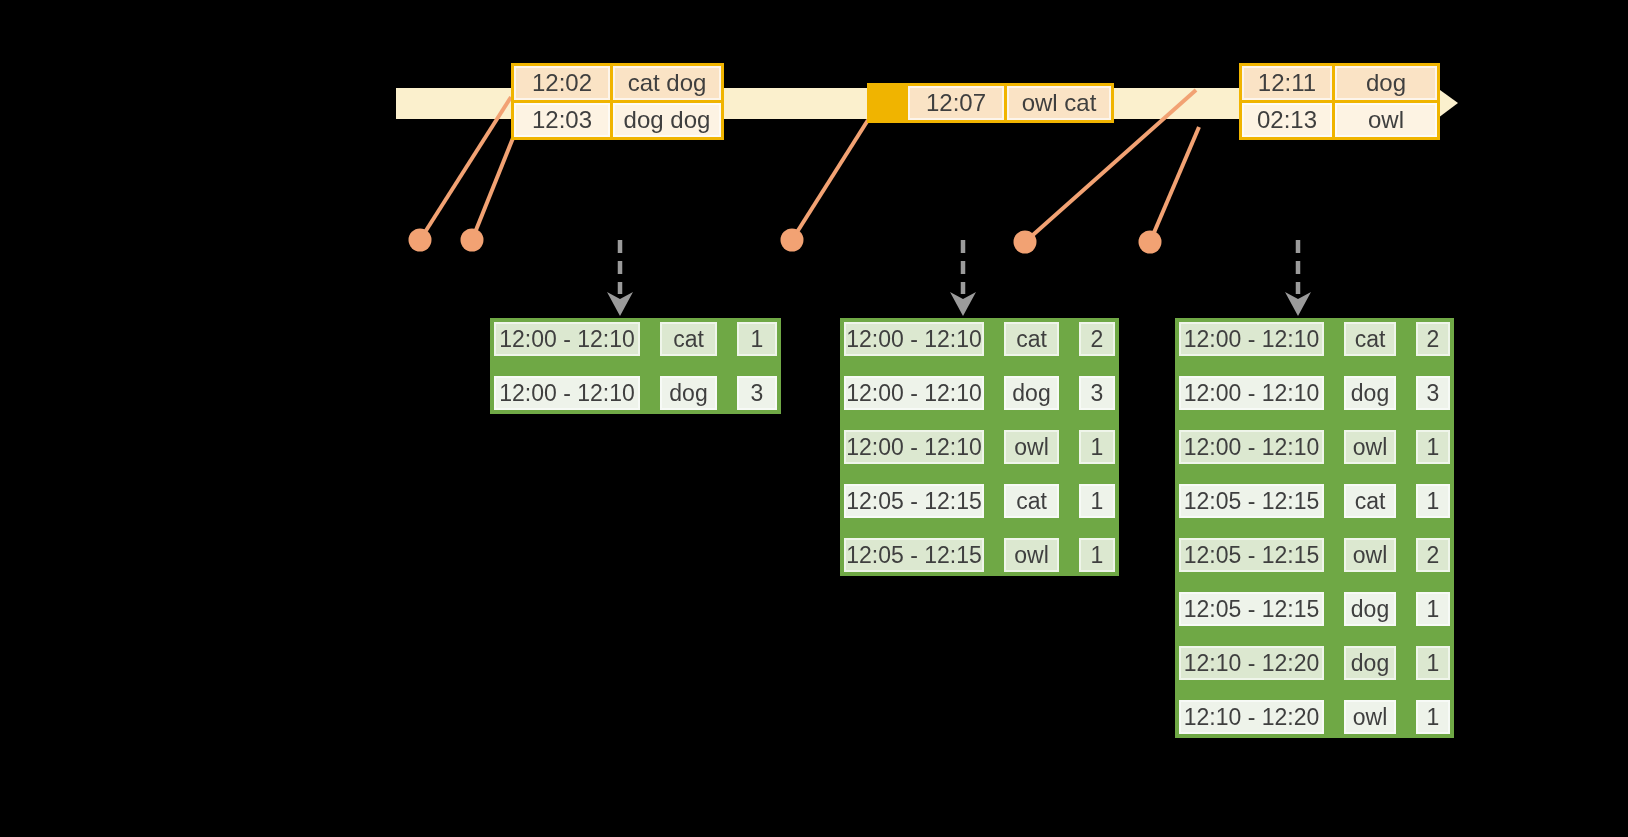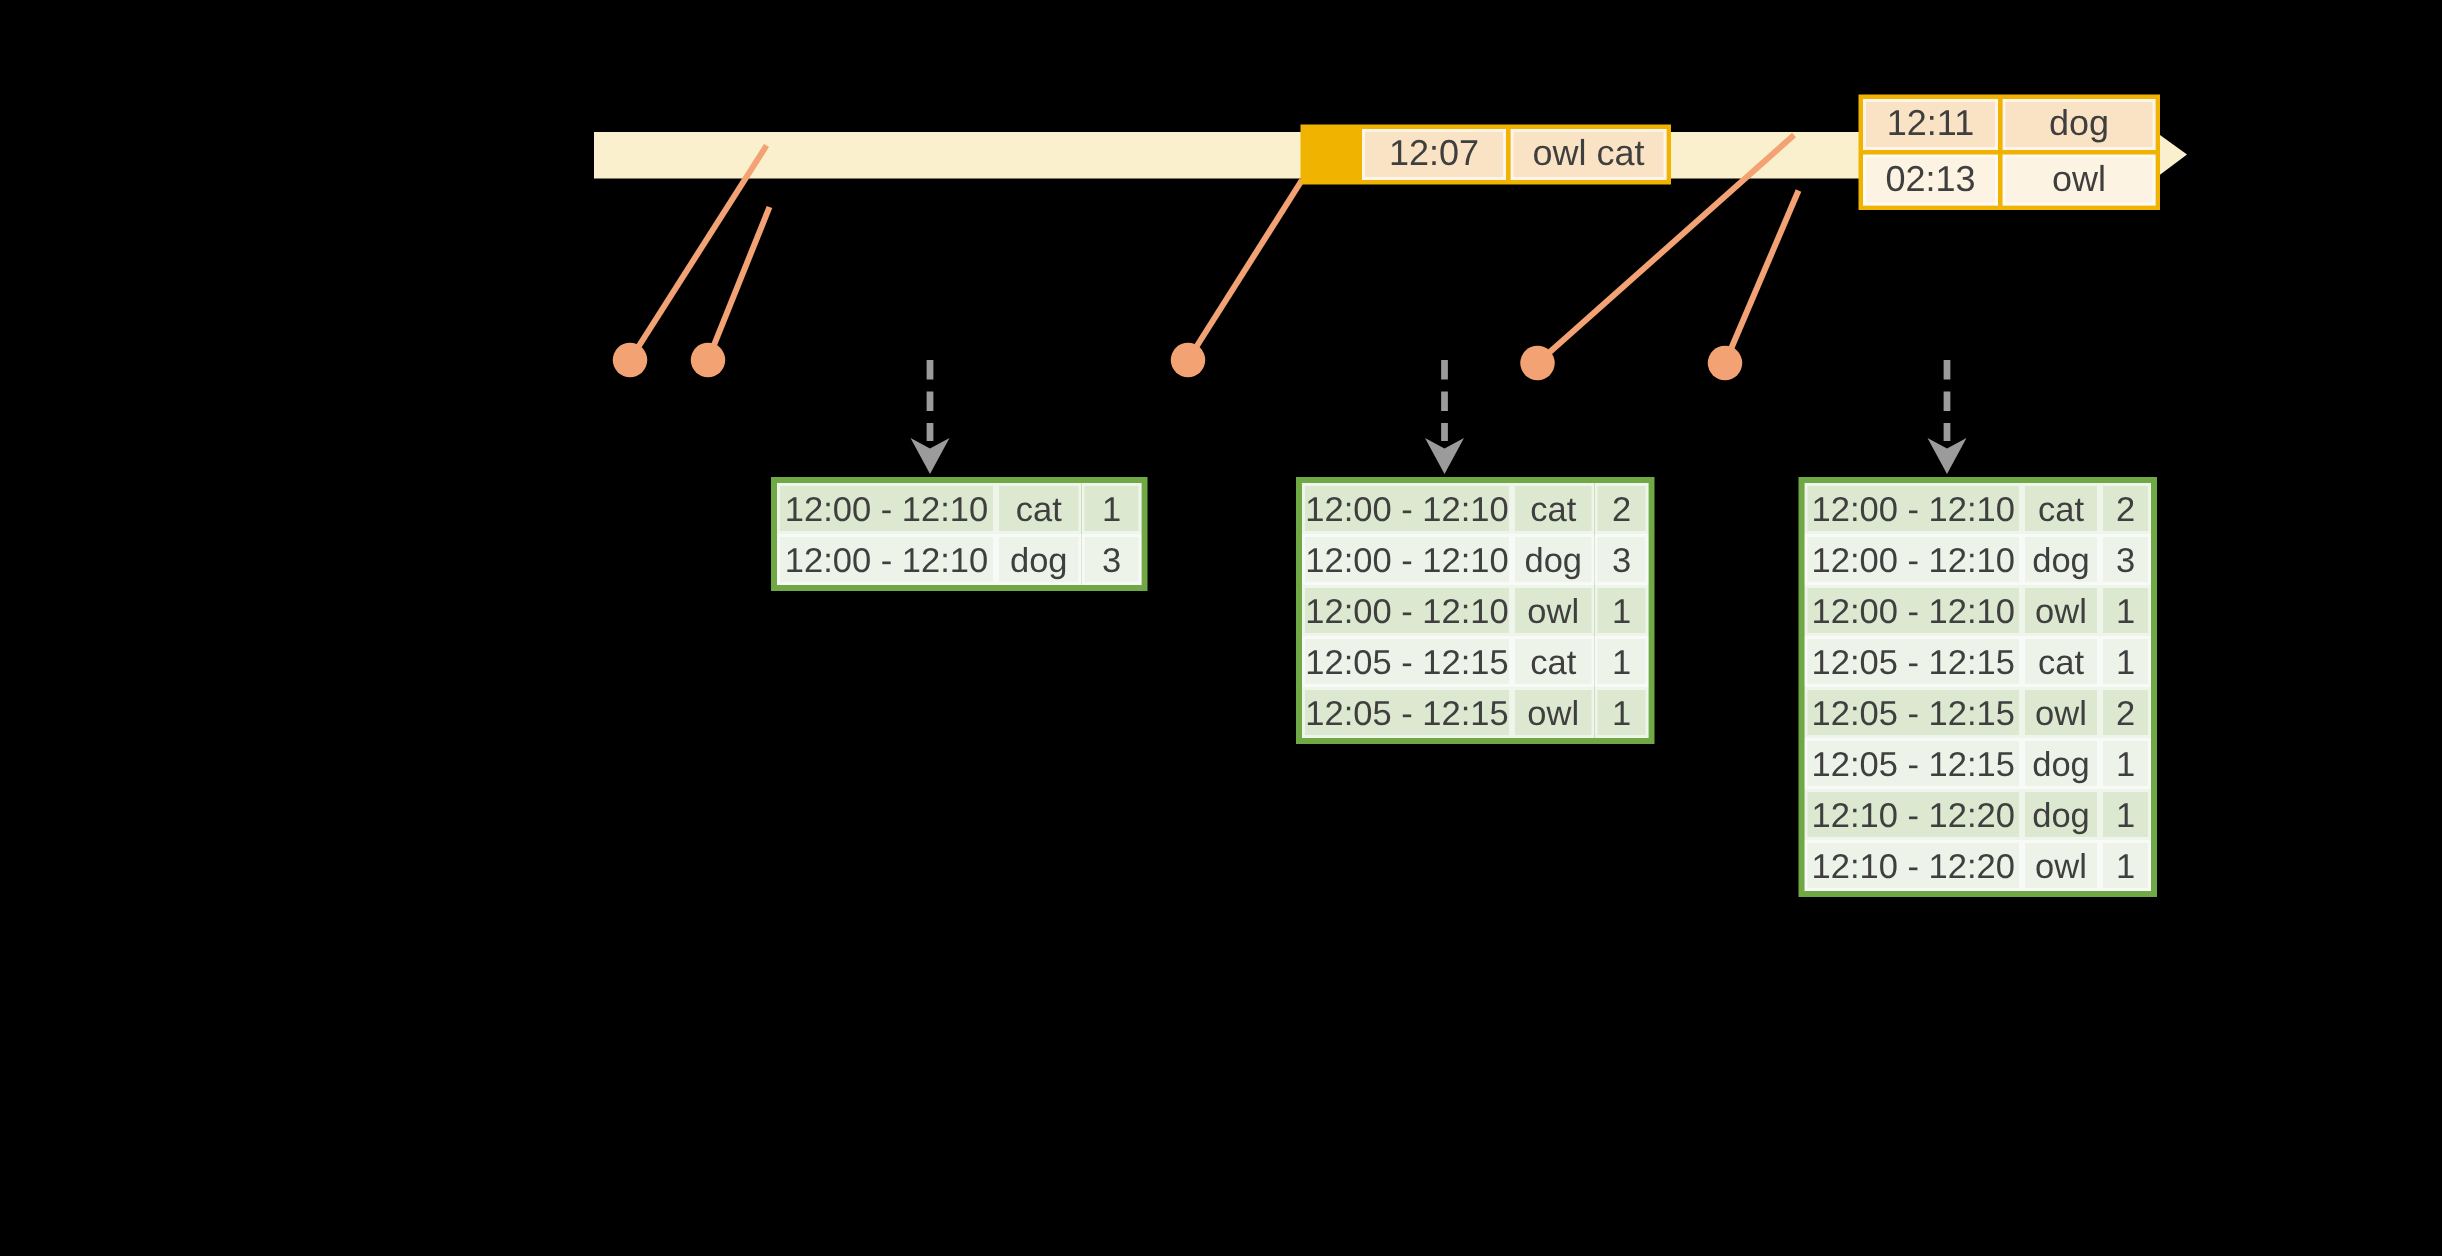--- a/index.html
+++ b/index.html
@@ -28,23 +28,22 @@
   .etable .cell.dark  { background:var(--event-row-dark,#FAE3C5); }
   .etable .cell.light { background:var(--event-row-light,#FDF3E3); }
   .e1 { left:511px;  top:63px; grid-template-columns:96px 108px; grid-auto-rows:34px; }
   .e2 { left:867px;  top:83px; grid-template-columns:96px 104px; grid-auto-rows:34px;padding-left:41px; }
   .e3 { left:1239px; top:63px; grid-template-columns:90px 102px; grid-auto-rows:34px; }
 
   
   .rtable {
     position:absolute; display:grid;
     background:var(--result-border,#6FA845);
-    padding:4px; gap:0;
+    padding:4px; gap:20px;
     box-sizing:content-box;
-    margin-left:24px;
   }
   .rtable .cell {
     display:flex; align-items:center; justify-content:center;
     font-size:23px; line-height:1;
     color:var(--text,#3f3f3f);
     box-shadow: inset 0 0 0 2px rgba(255,255,255,0.55);
   }
   .rtable .cell.dark  { background:var(--result-row-dark,#DCE8D0); }
   .rtable .cell.light { background:var(--result-row-light,#EEF3EA); }
   .r1 { left:490px;  top:318px; grid-template-columns:146px 57px 40px; grid-auto-rows:34px; }
@@ -83,20 +82,26 @@
         <line x1="1298" y1="240" x2="1298" y2="294"></line>
       </g>
       <g fill="#9B9B9B">
         <path d="M607 292 L620 316 L633 292 L620 299 Z"></path>
         <path d="M950 292 L963 316 L976 292 L963 299 Z"></path>
         <path d="M1285 292 L1298 316 L1311 292 L1298 299 Z"></path>
       </g>
     </g>
   </svg>
 
+  <div class="etable e1">
+      <div class="cell dark">12:02</div>
+      <div class="cell dark">cat dog</div>
+      <div class="cell light">12:03</div>
+      <div class="cell light">dog dog</div>
+    </div>
   <div class="etable e2">
       <div class="cell dark">12:07</div>
       <div class="cell dark">owl cat</div>
     </div>
   <div class="etable e3">
       <div class="cell dark">12:11</div>
       <div class="cell dark">dog</div>
       <div class="cell light">02:13</div>
       <div class="cell light">owl</div>
     </div>

